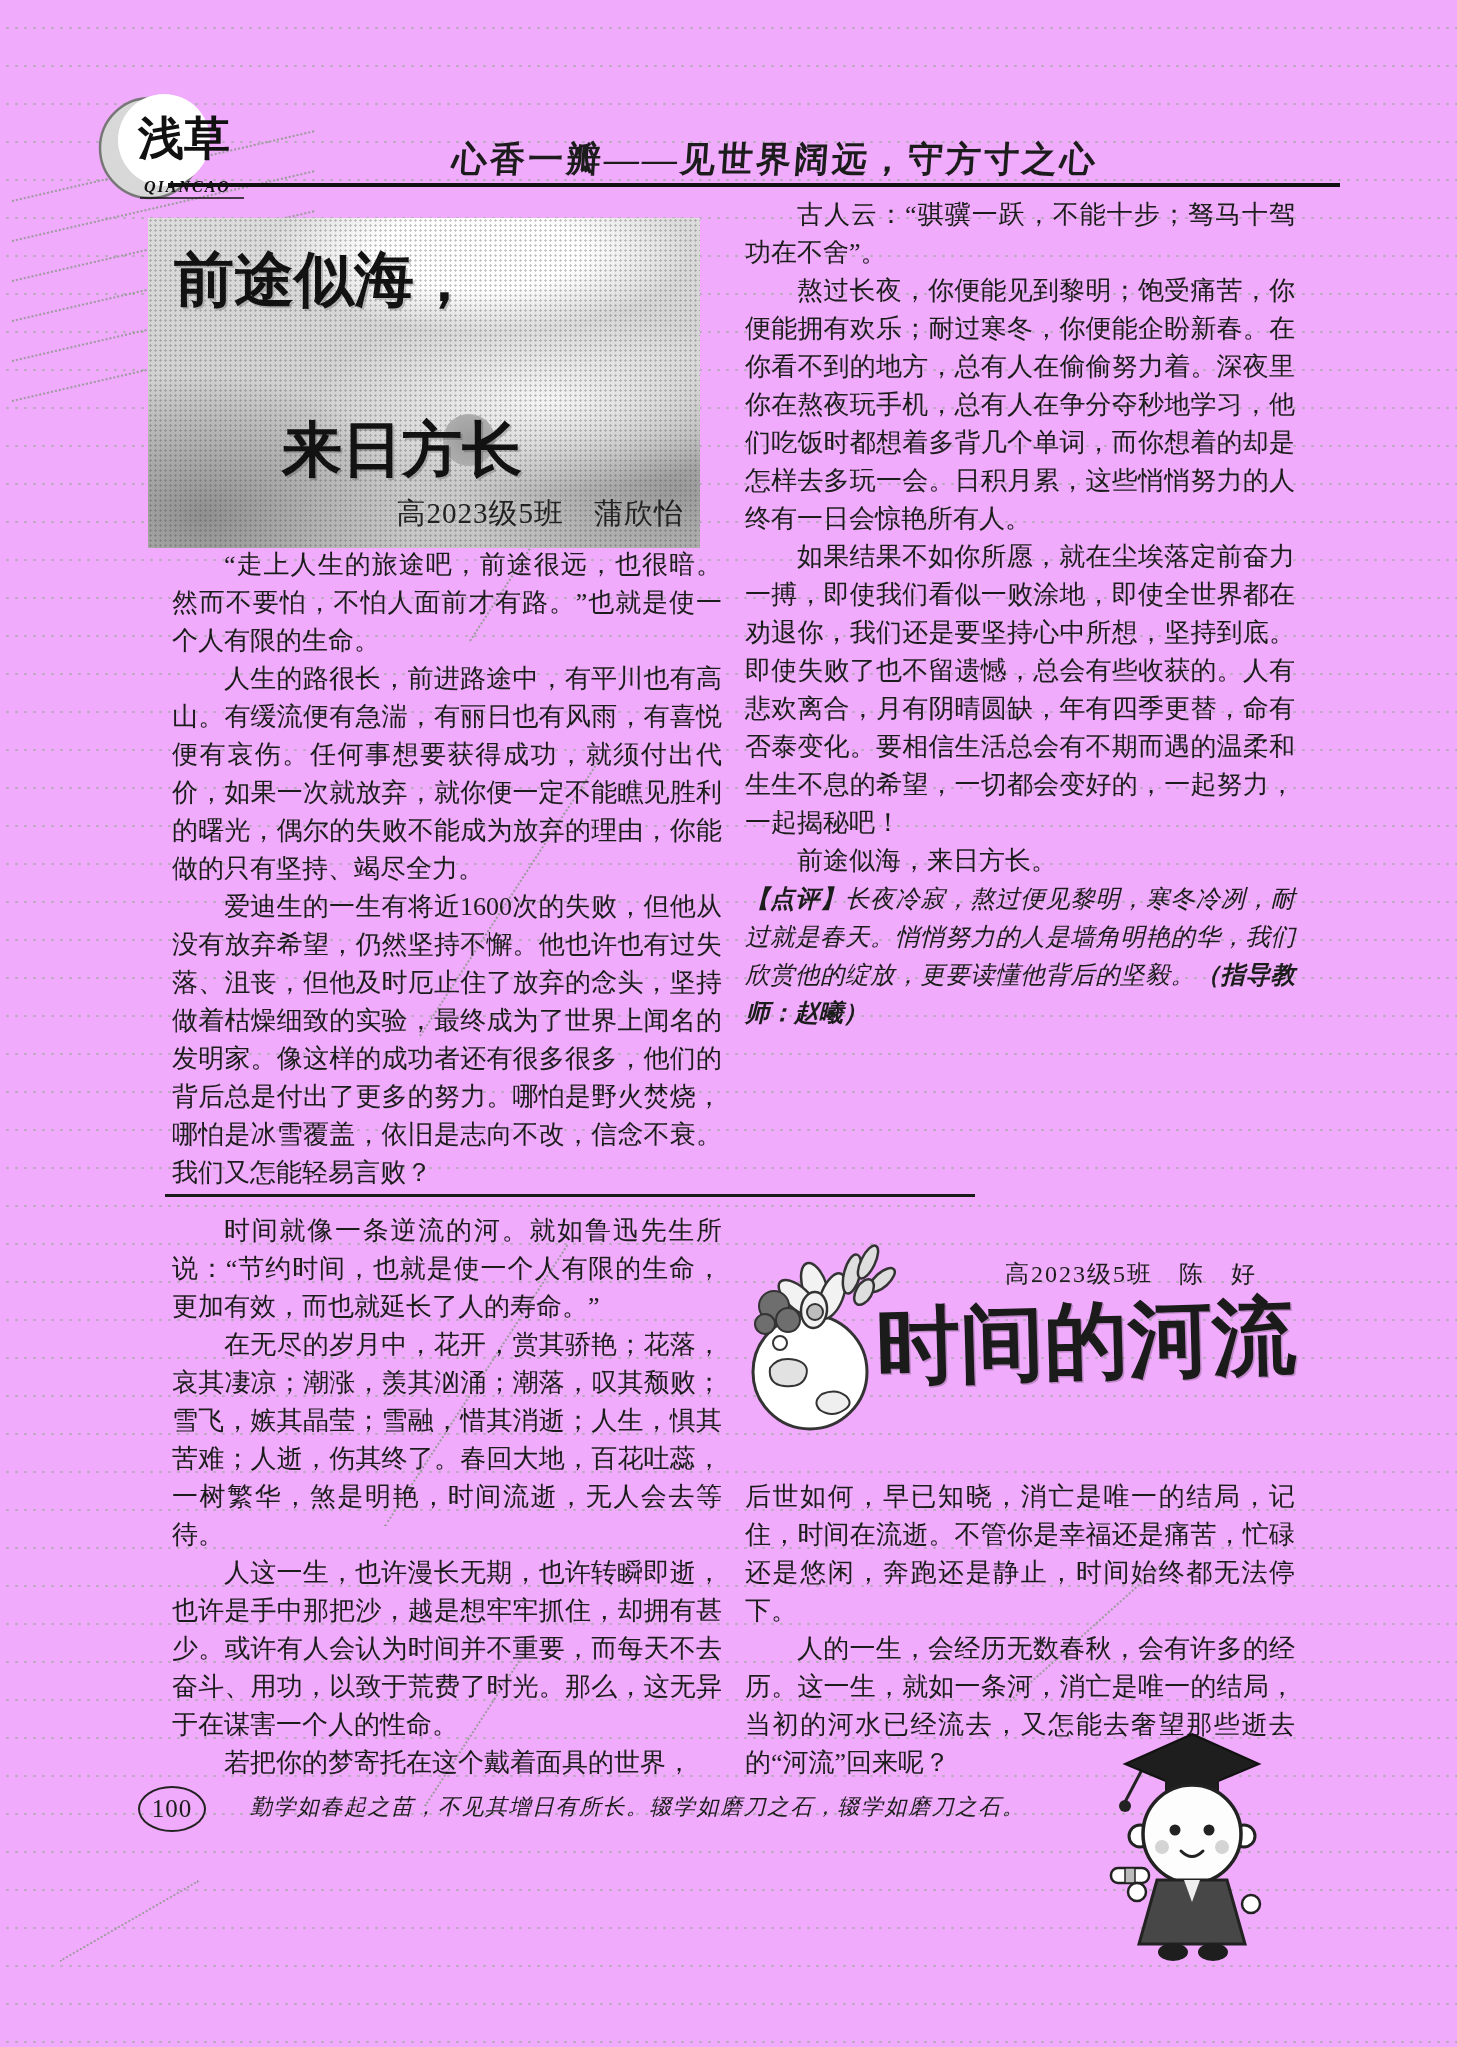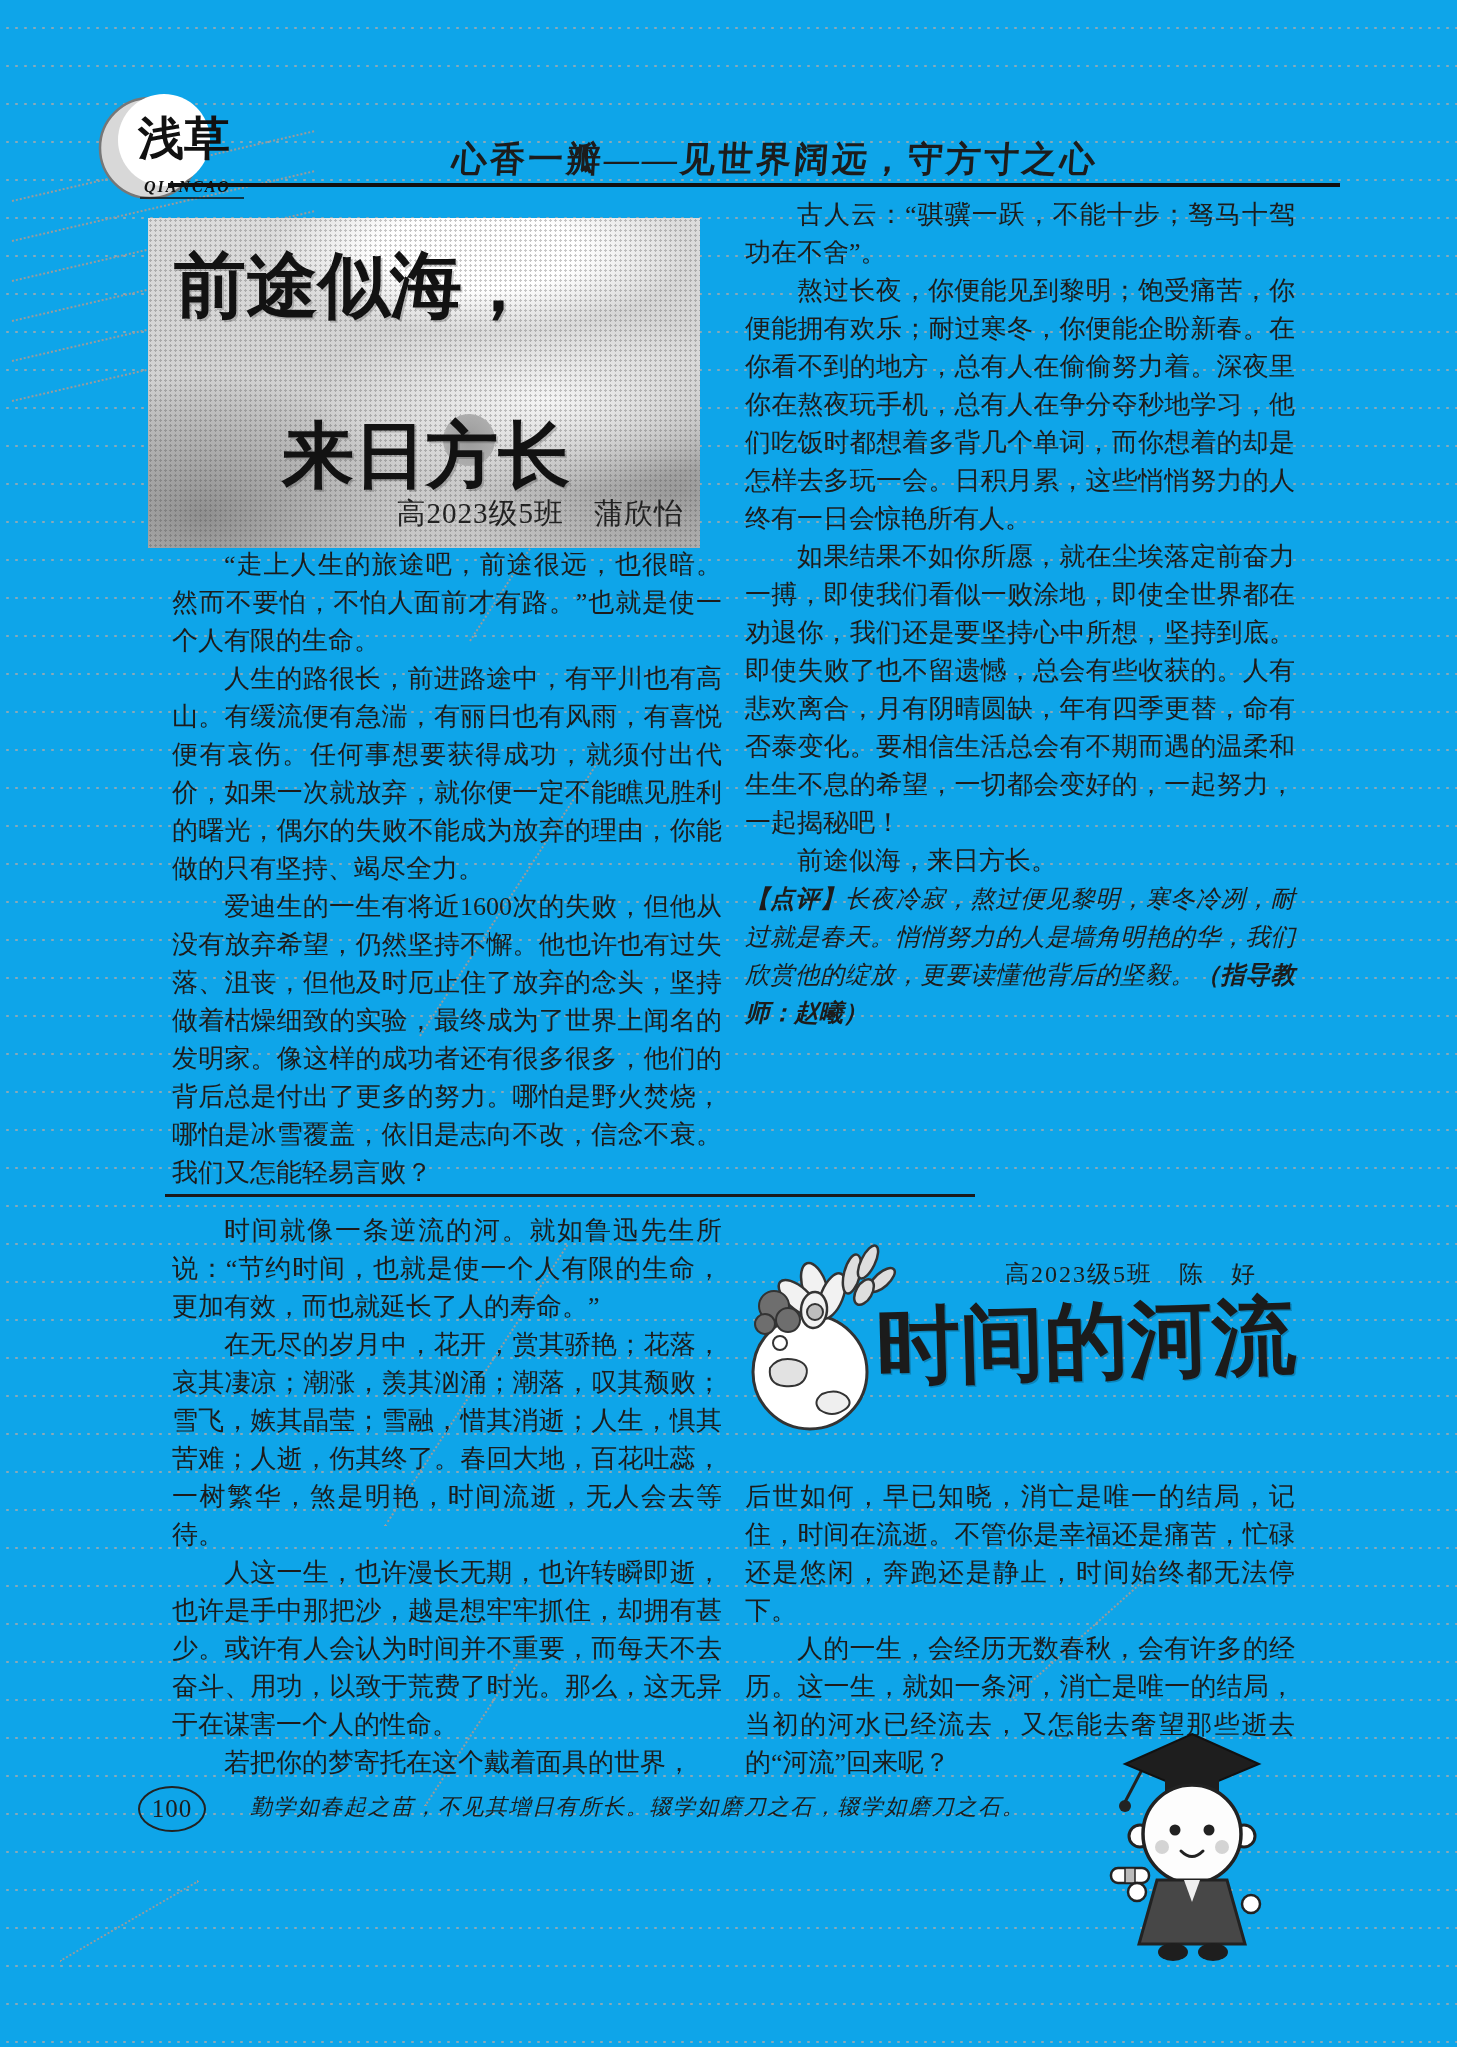--- a/index.html
+++ b/index.html
@@ -1,17 +1,17 @@
 <!DOCTYPE html>
 <html><head>
 <meta charset="utf-8">
 <style>
   html,body{margin:0;padding:0;}
   body{width:1457px;height:2047px;background:#fff;}
-  .page{position:relative;width:1457px;height:2047px;background:#0ea5e9;overflow:hidden;
+  .page{position:relative;width:1457px;height:2047px;background:#f0abfc;overflow:hidden;
         font-family:"Liberation Serif","DejaVu Serif",serif;color:#1c1c1c;}
   
   .dots{position:absolute;inset:0;pointer-events:none;opacity:.8;
         background-image:radial-gradient(circle,#aaa 1.05px,transparent 1.35px);
         background-size:9px 38px;background-position:3px 9px;}
   .diag{position:absolute;border-top:2px dotted #9b9b9b;transform-origin:left center;pointer-events:none;}
 
   
   .logo{position:absolute;left:92px;top:88px;width:210px;height:122px;}
   .header-title{position:absolute;left:452px;top:136px;font-size:35px;font-weight:bold;
@@ -21,21 +21,21 @@
   
   .t1art{position:absolute;left:148px;top:218px;width:552px;height:330px;overflow:hidden;
         background-image:
           radial-gradient(rgba(70,70,70,.30) 1px,transparent 1.3px),
           radial-gradient(ellipse 280px 110px at 60% 10%,#ffffff 0%,#ffffff 35%,transparent 75%),
           radial-gradient(ellipse 330px 130px at 72% 55%,#f4f4f4 0%,transparent 70%),
           radial-gradient(ellipse 270px 180px at 10% 90%,#8f8f8f 0%,#b3b3b3 45%,transparent 78%),
           radial-gradient(ellipse 310px 190px at 96% 82%,#9a9a9a 0%,transparent 70%),
           linear-gradient(#dcdcdc,#c6c6c6);
         background-size:5px 5px,auto,auto,auto,auto,auto;}
-  .t1line{position:absolute;font-weight:900;font-size:72px;line-height:1;color:#121212;
+  .t1line{position:absolute;font-weight:900;font-size:60px;line-height:1;color:#121212;
         white-space:nowrap;text-shadow:2px 2px 0 rgba(0,0,0,.18);}
   .t1l1{left:26px;top:32px;}
   .t1l2{left:134px;top:162px;margin-top:40px;}
   .t1dot{position:absolute;left:295px;top:196px;width:52px;height:52px;border-radius:50%;
         background:radial-gradient(#9a9a9a,#b5b5b5);}
   .t1by{position:absolute;right:16px;bottom:14px;font-size:29px;letter-spacing:1px;color:#222;}
 
   
   .col{position:absolute;width:550px;font-size:26px;line-height:38px;text-align:justify;}
   .col p{margin:0;text-indent:2em;}

